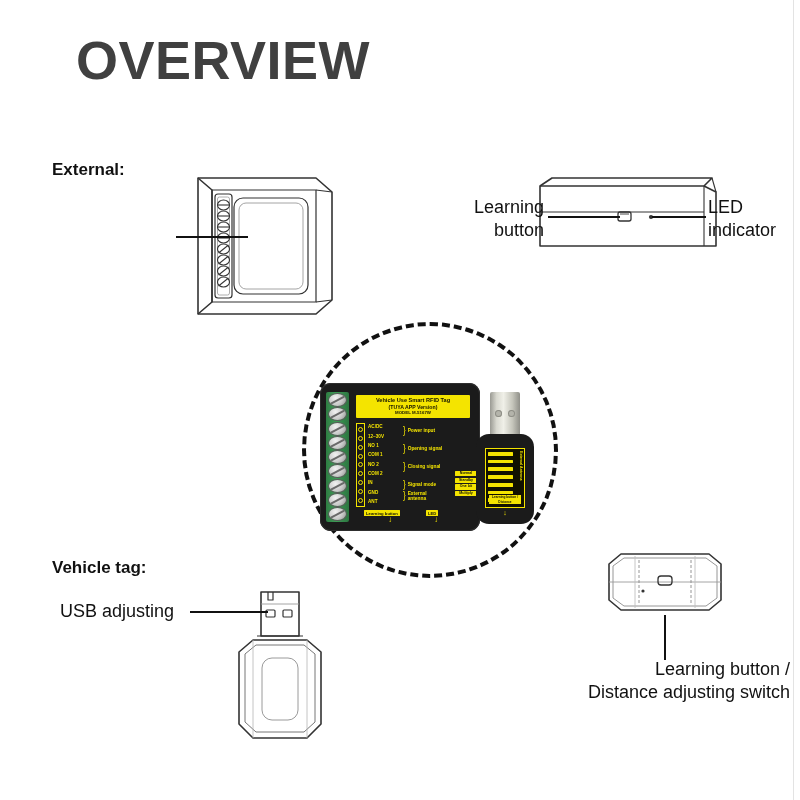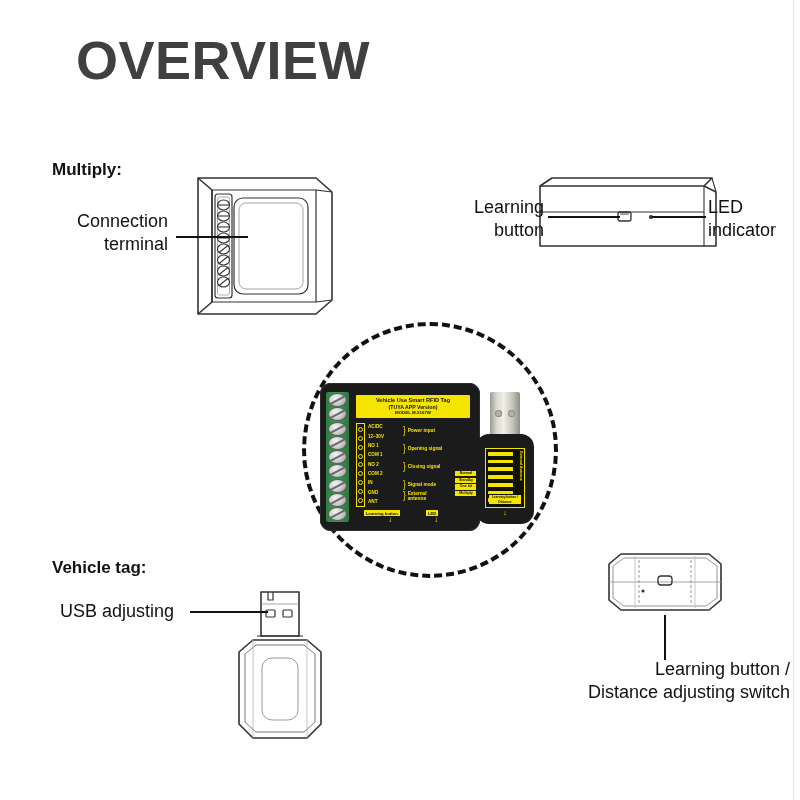--- a/index.html
+++ b/index.html
@@ -354,21 +354,21 @@
 </style>
 </head>
 <body>
 
 <div id="page">
 
   <div class="margin-rule"></div>
 
   <div class="page-title">OVERVIEW</div>
 
-  <div class="section-head" style="left:52px; top:160px;">Multiply:</div>
+  <div class="section-head" style="left:52px; top:160px;">External:</div>
 
   <svg class="art" style="left:190px; top:172px;" width="150" height="150" viewBox="0 0 150 150">
     <g fill="none" stroke="#333" stroke-width="1.6" stroke-linejoin="round">
       <path d="M8 6 L126 6 L142 20 L142 128 L126 142 L8 142 L8 6 Z"></path>
       <path d="M8 6 L22 18 L22 130 L8 142"></path>
       <path d="M22 18 L126 18 L126 130 L22 130 Z" stroke-width="1.2"></path>
       <path d="M126 18 L142 20 M126 130 L142 128" stroke-width="1.2"></path>
       <rect x="44" y="26" width="74" height="96" rx="9" stroke-width="1.2"></rect>
       <rect x="49" y="31" width="64" height="86" rx="7" stroke-width="0.9" stroke="#9a9a9a"></rect>
       <rect x="25" y="22" width="17" height="104" rx="3" stroke-width="1.2"></rect>
@@ -387,22 +387,20 @@
         <path d="M28.5 81 l10 -8"></path>
       <ellipse cx="33.5" cy="88" rx="6" ry="5"></ellipse>
         <path d="M28.5 92 l10 -8"></path>
       <ellipse cx="33.5" cy="99" rx="6" ry="5"></ellipse>
         <path d="M28.5 103 l10 -8"></path>
       <ellipse cx="33.5" cy="110" rx="6" ry="5"></ellipse>
         <path d="M28.5 114 l10 -8"></path>
     </g>
   </svg>
 
-  <div class="callout right-al" style="left:40px; top:210px; width:128px; white-space:pre-line;">Connection
-terminal</div>
   <div class="leader h" style="left:176px; top:236px; width:72px;"></div>
 
   <svg class="art" style="left:534px; top:172px;" width="190" height="80" viewBox="0 0 190 80">
     <g fill="none" stroke="#333" stroke-width="1.6" stroke-linejoin="round">
       <path d="M6 14 L170 14 L182 20 L182 74 L6 74 Z"></path>
       <path d="M6 14 L18 6 L178 6 L170 14"></path>
       <path d="M170 14 L170 74" stroke-width="1.1"></path>
       <path d="M6 40 L170 40" stroke-width="1.0"></path>
       <path d="M178 6 L182 20" stroke-width="1.1"></path>
     </g>

